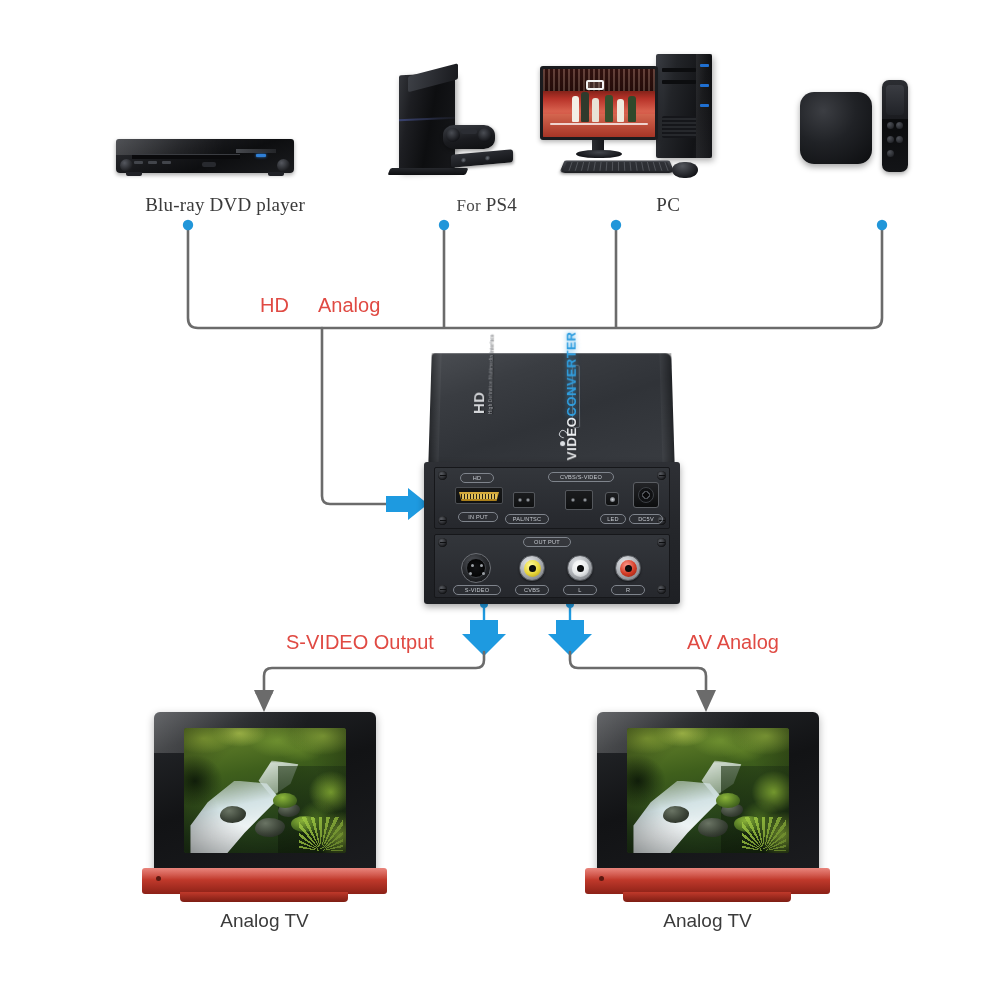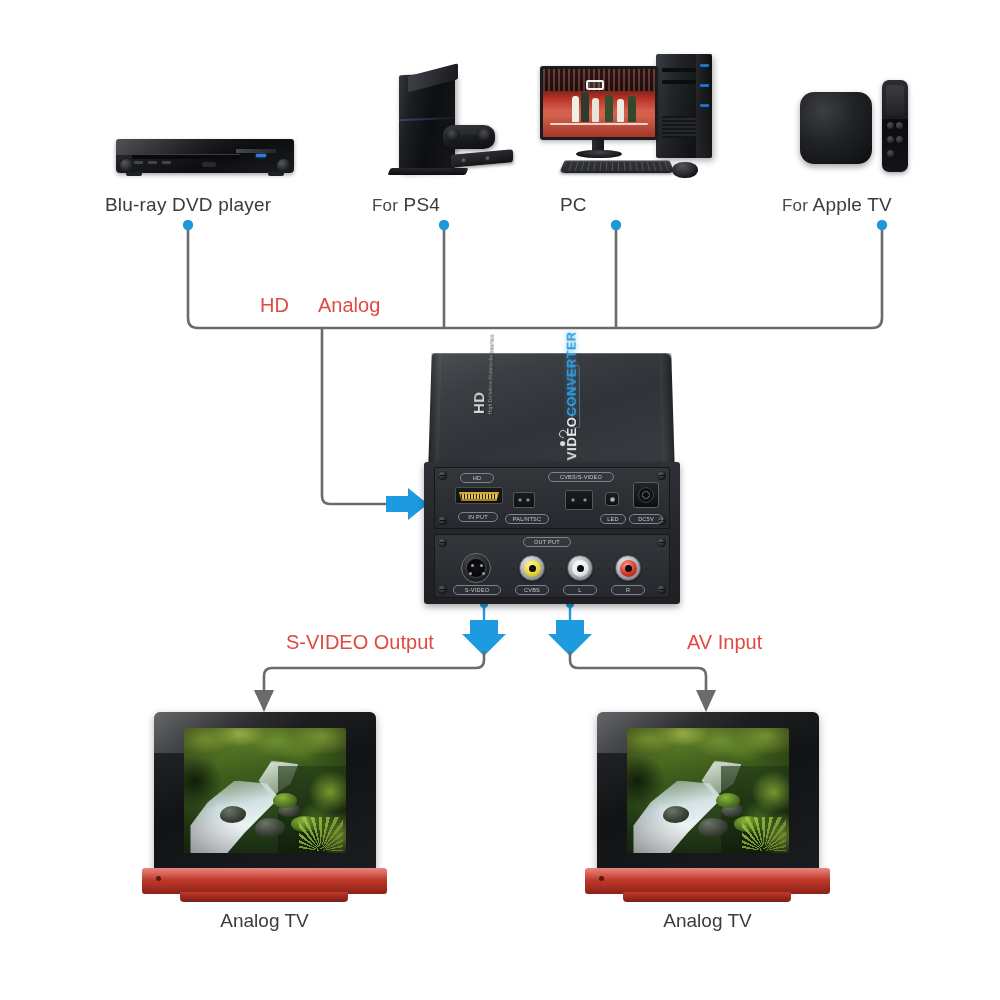--- a/index.html
+++ b/index.html
@@ -13,26 +13,26 @@
     position: relative;
     width: 1000px; height: 1000px;
     overflow: hidden;
     background: #fff;
   }
   .abs { position: absolute; }
 
   
   .dev-label {
     position: absolute;
-    text-align: left;
+    text-align: right;
     color: #3b3b3b;
     font-size: 19px;
     letter-spacing: .2px;
     white-space: nowrap;
-    font-family: Liberation Sans, sans-serif;
+    font-family: Liberation Serif, serif;
   }
   .dev-label .pre {
     font-size: 17px;
     color: #4a4a4a;
   }
 
   
   .wire-label {
     position: absolute;
     color: #e04a43;
@@ -645,30 +645,26 @@
     <div class="atv-box"></div>
     <div class="atv-remote">
       <div class="touch"></div>
       <div class="btn" style="left:5px; top:42px"></div>
       <div class="btn" style="right:5px; top:42px"></div>
       <div class="btn" style="left:5px; top:56px"></div>
       <div class="btn" style="right:5px; top:56px"></div>
       <div class="btn" style="left:5px; top:70px"></div>
     </div>
   </div>
-  <div class="dev-label" style="left:782px; top:194px; width:200px;">
-    <span class="pre">For</span>
-    <span>Apple TV</span>
-  </div>
 
   <div class="wire-label" style="left:260px; top:294px;">HD</div>
   <div class="wire-label" style="left:318px; top:294px;">Analog</div>
 
   <div class="wire-label" style="left:286px; top:631px;text-align:right;">S-VIDEO  Output</div>
-  <div class="wire-label" style="left:687px; top:631px;">AV Input</div>
+  <div class="wire-label" style="left:687px; top:631px;">AV Analog</div>
 
   <div class="abs conv-wrap">
 
     <div class="conv-top">
       <div class="edge-l"></div>
       <div class="edge-r"></div>
 
       <div class="conv-logo-hd">
         <span>HD</span>
         <small>High Definition Multimedia Interface</small>

